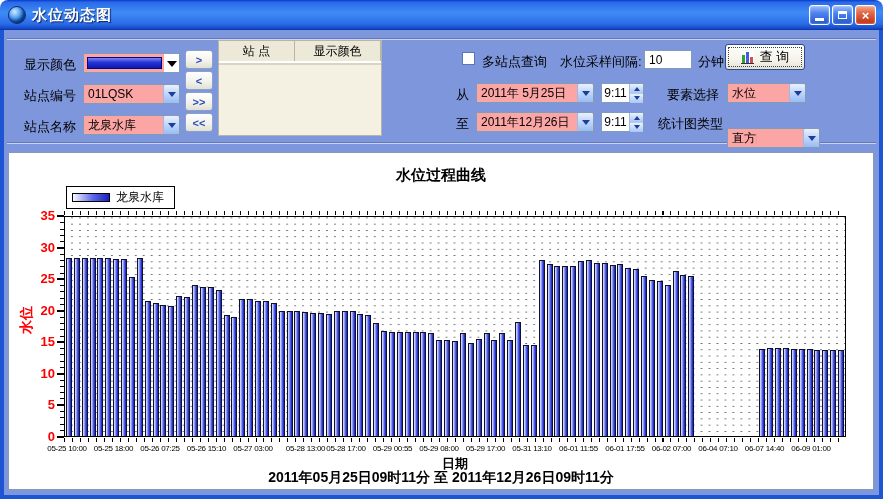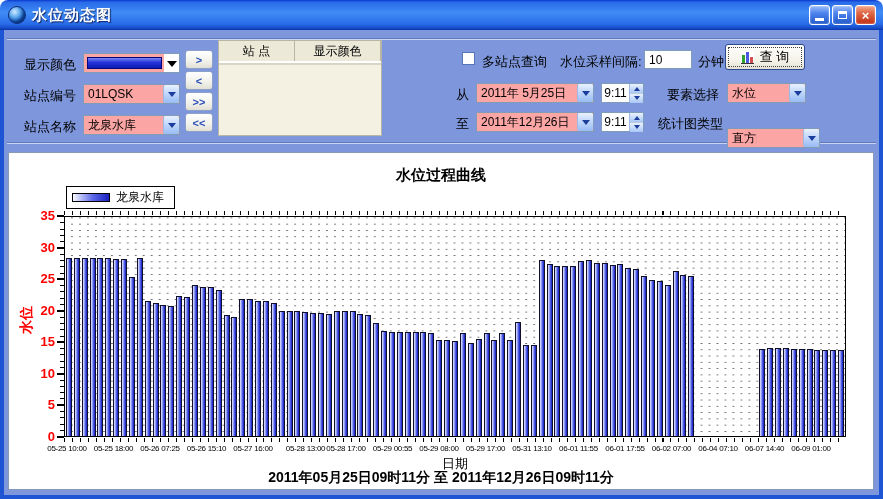--- a/index.html
+++ b/index.html
@@ -88,21 +88,21 @@
   .yminor{position:absolute;left:51px;top:63px;width:4px;height:221px;
     background:repeating-linear-gradient(to bottom,#000 0 1px,transparent 1px 6.29px);}
   .xminor-bottom{position:absolute;left:55px;top:285px;width:782px;height:4px;
     background:repeating-linear-gradient(to right,#000 0 1px,transparent 1px 7.98px);}
   .xminor-top{position:absolute;left:55px;top:58px;width:782px;height:4px;
     background:repeating-linear-gradient(to right,#000 0 1px,transparent 1px 7.98px);}
   .ylabel{position:absolute;left:-8px;top:158px;width:52px;text-align:center;font-size:14px;font-weight:bold;color:#FF0000;transform:rotate(-90deg);}
 
   .xtick-labels{position:absolute;left:55px;top:291px;width:782px;height:10px;}
   .xtick{position:absolute;transform:translateX(-50%);font-size:8px;color:#000;white-space:nowrap;letter-spacing:-0.3px;}
-  .xaxis-title{position:absolute;left:55px;top:302px;width:782px;text-align:center;font-size:13px;font-weight:normal;color:#000;}
+  .xaxis-title{position:absolute;left:55px;top:302px;width:782px;text-align:center;font-size:13px;font-weight:bold;color:#000;}
   .chart-footer{position:absolute;left:0;right:0;top:316px;text-align:center;font-size:14px;font-weight:bold;color:#000;}
 </style>
 </head>
 <body>
 
 <div class="window">
 
   <div class="titlebar">
     <span class="app-icon"></span>
     <span class="title-text">水位动态图</span>
@@ -350,21 +350,21 @@
           <div class="bar" style="left: 765.182px; height: 86.3486px;"></div>
           <div class="bar" style="left: 773.061px; height: 85.7229px;"></div>
         </div>
 
       <div class="xminor-bottom"></div>
       <div class="xtick-labels">
           <span class="xtick" style="left: 3px;">05-25 10:00</span>
           <span class="xtick" style="left: 49.5px;">05-25 18:00</span>
           <span class="xtick" style="left: 96px;">05-26 07:25</span>
           <span class="xtick" style="left: 142.5px;">05-26 15:10</span>
-          <span class="xtick" style="left: 189px;">05-27 16:00</span>
+          <span class="xtick" style="left: 189px;">05-27 03:00</span>
           <span class="xtick" style="left: 235.5px; padding-left: 12px;">05-28 13:00</span>
           <span class="xtick" style="left: 282px;">05-28 17:00</span>
           <span class="xtick" style="left: 328.5px;">05-29 00:55</span>
           <span class="xtick" style="left: 375px;">05-29 08:00</span>
           <span class="xtick" style="left: 421.5px;">05-29 17:00</span>
           <span class="xtick" style="left: 468px;">05-31 13:10</span>
           <span class="xtick" style="left: 514.5px;">06-01 11:55</span>
           <span class="xtick" style="left: 561px;">06-01 17:55</span>
           <span class="xtick" style="left: 607.5px;">06-02 07:00</span>
           <span class="xtick" style="left: 654px;">06-04 07:10</span>

